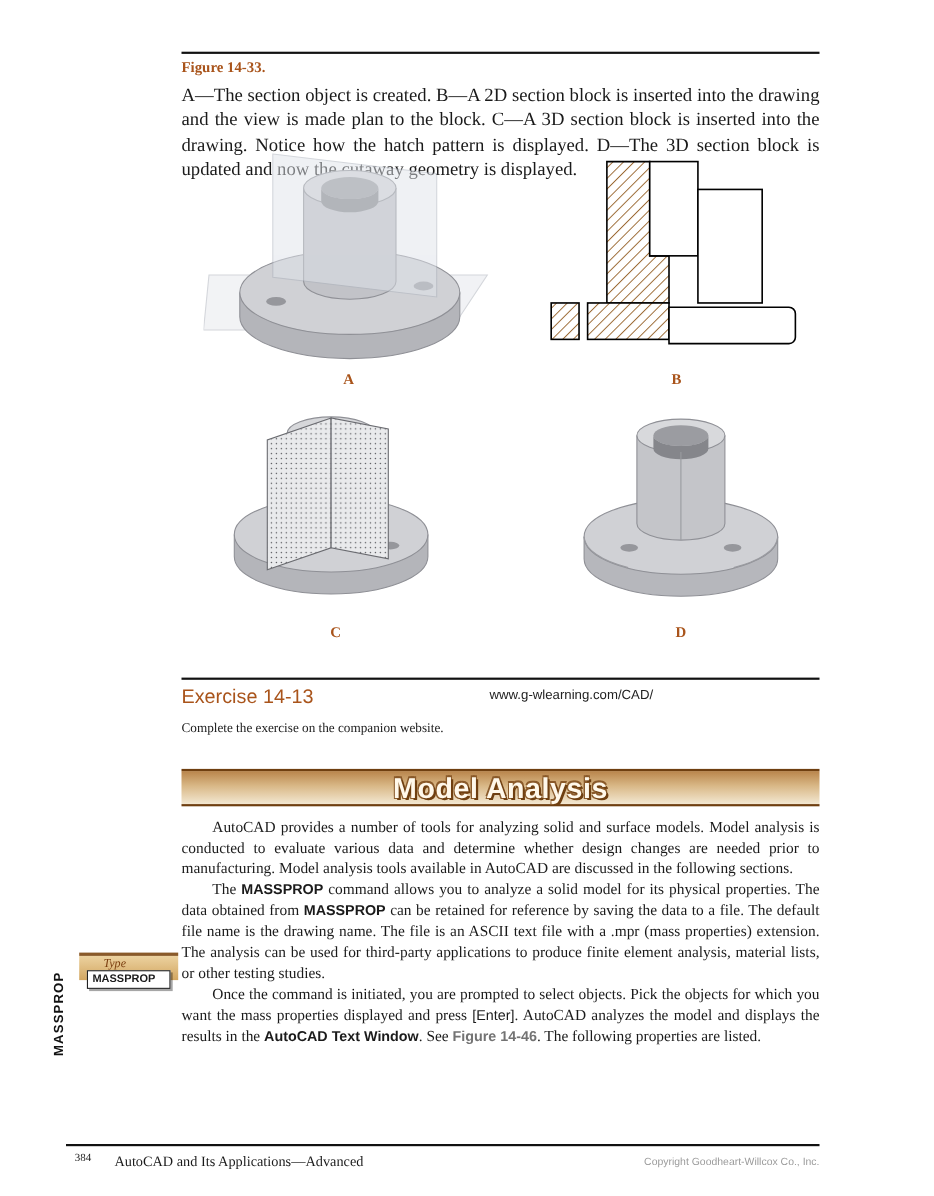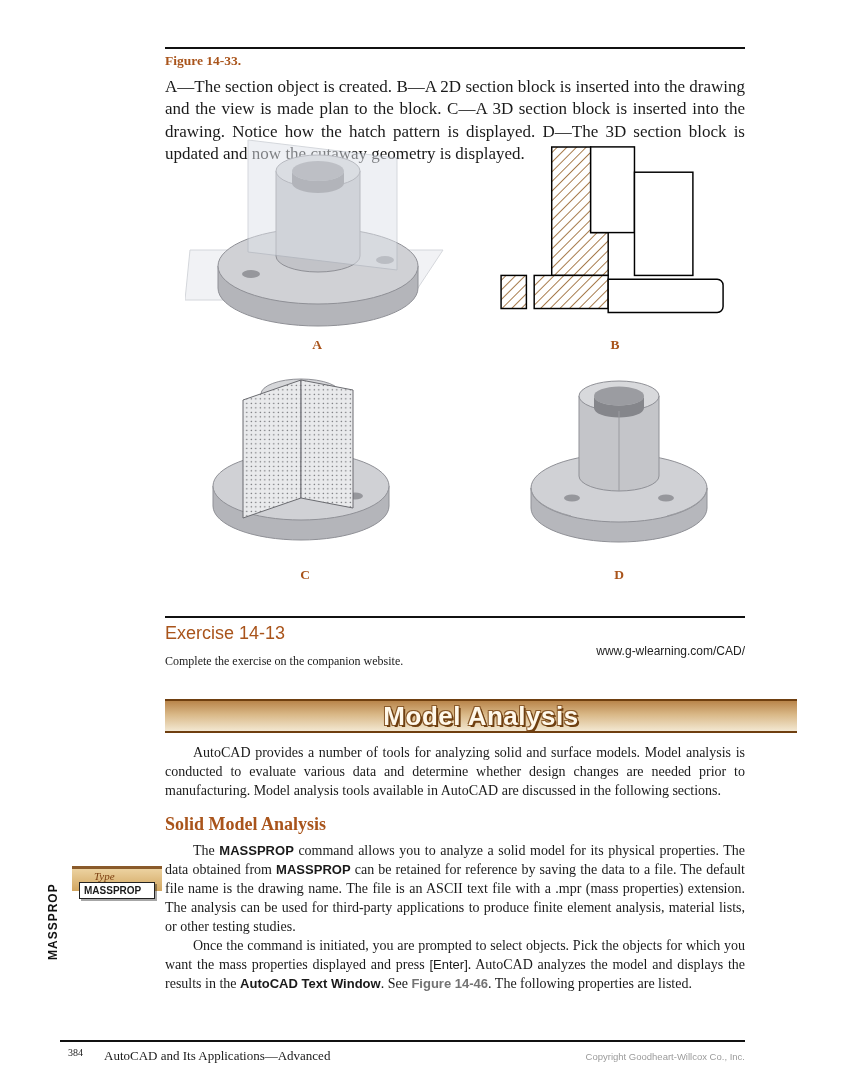--- a/index.html
+++ b/index.html
@@ -20,25 +20,25 @@
   .panel svg{display:block;width:100%;height:100%}
   .panel-label{position:absolute;width:34px;text-align:center;font-weight:bold;font-size:13.5px;color:#a9541b}
   .pA{left:20px;top:2px;width:265px;height:195px}
   .pB{left:325px;top:7px;width:250px;height:185px}
   .pC{left:40px;top:230px;width:200px;height:195px}
   .pD{left:358px;top:234px;width:192px;height:186px}
   .lA{left:135px;top:201px}.lB{left:433px;top:201px}.lC{left:123px;top:431px}.lD{left:437px;top:431px}
 
   
   .ex-title{left:165px;top:623px;font-family:"Liberation Sans",sans-serif;font-weight:normal;font-size:18px;color:#a9541b}
-  .ex-url{left:445px;top:644px;width:300px;text-align:right;font-family:"Liberation Sans",sans-serif;font-size:12px;color:#222;text-decoration:none}
+  .ex-url{left:445px;top:624px;width:300px;font-family:"Liberation Sans",sans-serif;font-size:12px;color:#222;text-decoration:none}
   .ex-body{left:165px;top:654px;width:580px;font-size:12px}
 
   
-  .banner{left:165px;top:699px;width:632px;height:34px;
+  .banner{left:165px;top:699px;width:580px;height:34px;
     background:linear-gradient(180deg,#b9854b 0%,#d9b887 45%,#f3e8d2 100%);
     border-top:2px solid #6f3f10;border-bottom:2px solid #6f3f10;
     display:flex;align-items:flex-start;justify-content:center}
   .banner-title{font-family:"Liberation Sans",sans-serif;font-weight:bold;font-size:26px;letter-spacing:.5px;
     color:#fff8ea;text-shadow:2px 2px 0 #6f3f10,-1px -1px 0 #8a5a2a,1px -1px 0 #8a5a2a,-1px 1px 0 #8a5a2a}
 
   
   .main-text{left:165px;top:743px;width:580px}
   .main-text p{font-size:14px;line-height:1.36;text-align:justify;text-indent:28px;margin:0}
   .sub-title{margin:14px 0 6px;font-weight:bold;font-size:18px;color:#a9541b}
@@ -149,21 +149,20 @@
 <div class="abs ex-title">Exercise 14-13</div>
 <a class="abs ex-url" href="#">www.g-wlearning.com/CAD/</a>
 <div class="abs ex-body">Complete the exercise on the companion website.</div>
 
 <div class="abs banner">
   <div class="banner-title">Model Analysis</div>
 </div>
 
 <div class="abs main-text">
   <p>AutoCAD provides a number of tools for analyzing solid and surface models. Model analysis is conducted to evaluate various data and determine whether design changes are needed prior to manufacturing. Model analysis tools available in AutoCAD are discussed in the following sections.</p>
-  <h2 class="sub-title">Solid Model Analysis</h2>
   <p><span>The </span><span class="b">MASSPROP</span><span> command allows you to analyze a solid model for its physical properties. The data obtained from </span><span class="b">MASSPROP</span><span> can be retained for reference by saving the data to a file. The default file name is the drawing name. The file is an ASCII text file with a .mpr (mass properties) extension. The analysis can be used for third-party applications to produce finite element analysis, material lists, or other testing studies.</span></p>
   <p><span>Once the command is initiated, you are prompted to select objects. Pick the objects for which you want the mass properties displayed and press </span><span class="sans">[Enter]</span><span>. AutoCAD analyzes the model and displays the results in the </span><span class="b">AutoCAD Text Window</span><span>. See </span><span class="b accent">Figure 14-46</span><span>. The following properties are listed.</span></p>
 </div>
 
 <div class="abs margin-cmd">MASSPROP</div>
 <div class="abs type-box">
   <div class="type-bar">Type</div>
   <div class="type-cmd">MASSPROP</div>
 </div>
 

